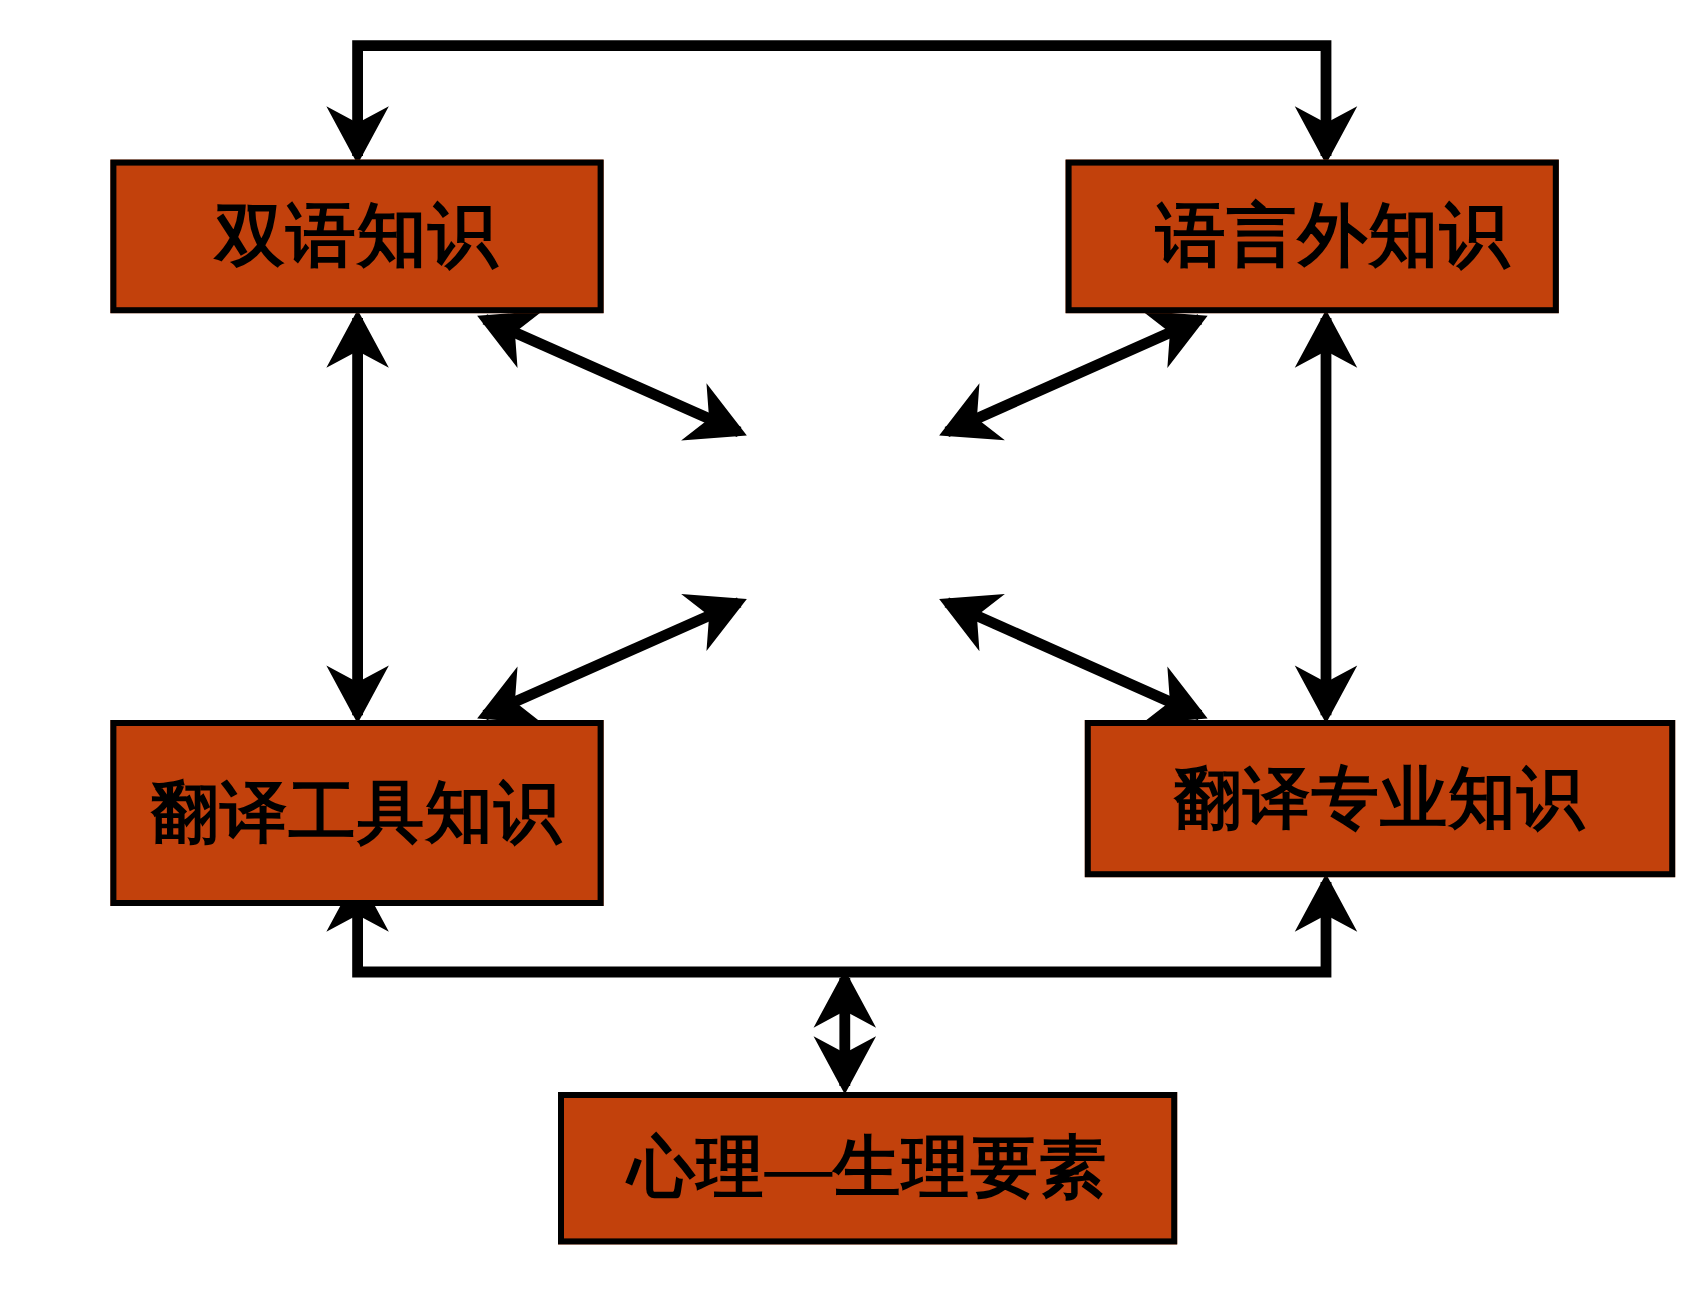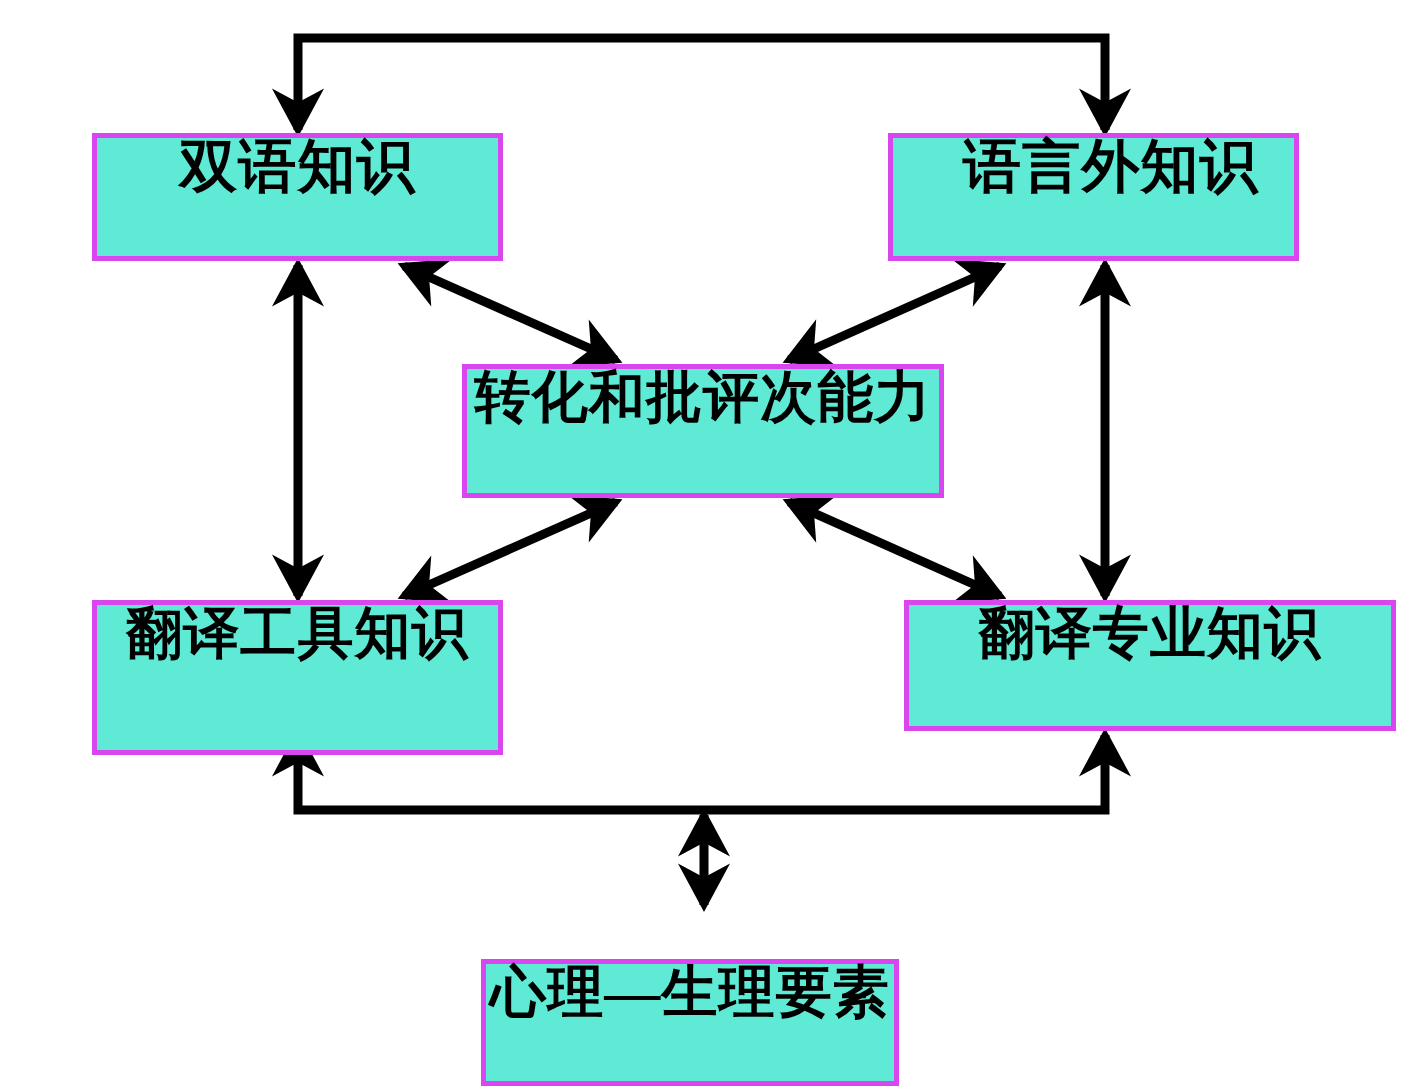--- a/index.html
+++ b/index.html
@@ -22,41 +22,42 @@
     position: absolute;
     left: 0;
     top: 0;
     width: 1407px;
     height: 1090px;
     pointer-events: none;
   }
   .node-box {
     position: absolute;
     box-sizing: border-box;
-    background: #5eead4;
-    border: 5px solid #d946ef;
+    background: #c2410c;
+    border: 5px solid #000000;
     display: flex;
+    align-items: center;
     justify-content: center;
     z-index: 5;
   }
   .node-label {
     font-family: "Liberation Serif", "DejaVu Serif", serif;
     font-weight: 700;
     color: #000000;
     line-height: 1;
     white-space: nowrap;
     letter-spacing: 0.02em;
   }
   
   #node-bilingual      { left: 92px;  top: 133px; width: 411px; height: 128px; }
   #node-extralinguistic{ left: 888px; top: 133px; width: 411px; height: 128px; padding-left: 35px; }
   #node-transfer       { left: 462px; top: 364px; width: 482px; height: 134px; }
   #node-tools          { left: 92px;  top: 600px; width: 411px; height: 155px; }
   #node-professional   { left: 904px; top: 600px; width: 492px; height: 131px; }
-  #node-psycho         { left: 465px; top: 959px; width: 418px; height: 127px; margin-left: 16px; }
+  #node-psycho         { left: 465px; top: 910px; width: 516px; height: 127px; }
 
   #node-bilingual       .node-label { font-size: 58px; }
   #node-extralinguistic .node-label { font-size: 58px; }
   #node-transfer        .node-label { font-size: 56px; }
   #node-tools           .node-label { font-size: 56px; }
   #node-professional    .node-label { font-size: 56px; }
   #node-psycho          .node-label { font-size: 56px; }
 </style>
 </head>
 <body>
@@ -111,23 +112,20 @@
   </svg>
 
   <div class="node-box" id="node-bilingual">
     <span class="node-label">双语知识</span>
   </div>
 
   <div class="node-box" id="node-extralinguistic">
     <span class="node-label">语言外知识</span>
   </div>
 
-  <div class="node-box" id="node-transfer">
-    <span class="node-label">转化和批评次能力</span>
-  </div>
 
   <div class="node-box" id="node-tools">
     <span class="node-label">翻译工具知识</span>
   </div>
 
   <div class="node-box" id="node-professional">
     <span class="node-label">翻译专业知识</span>
   </div>
 
   <div class="node-box" id="node-psycho">

